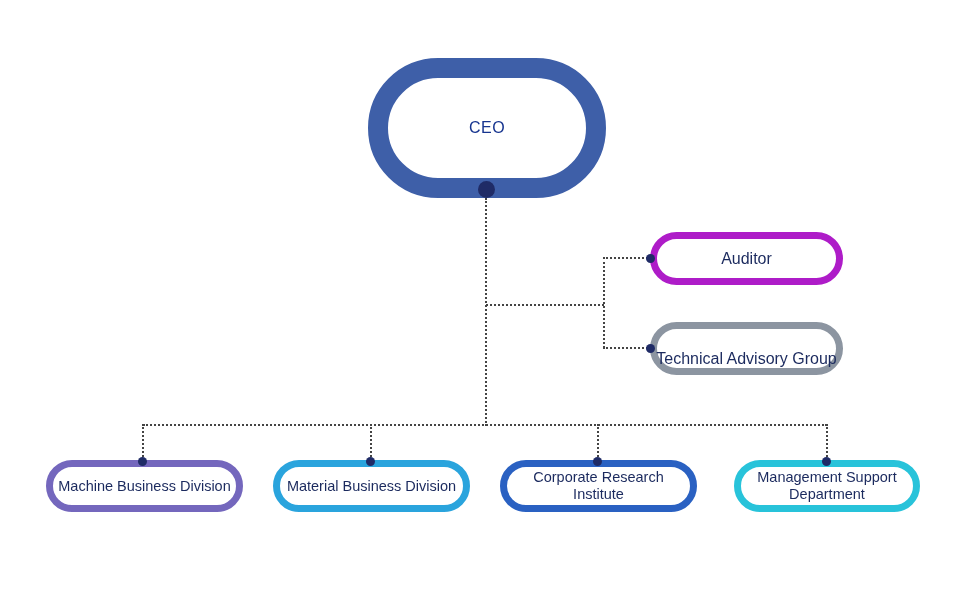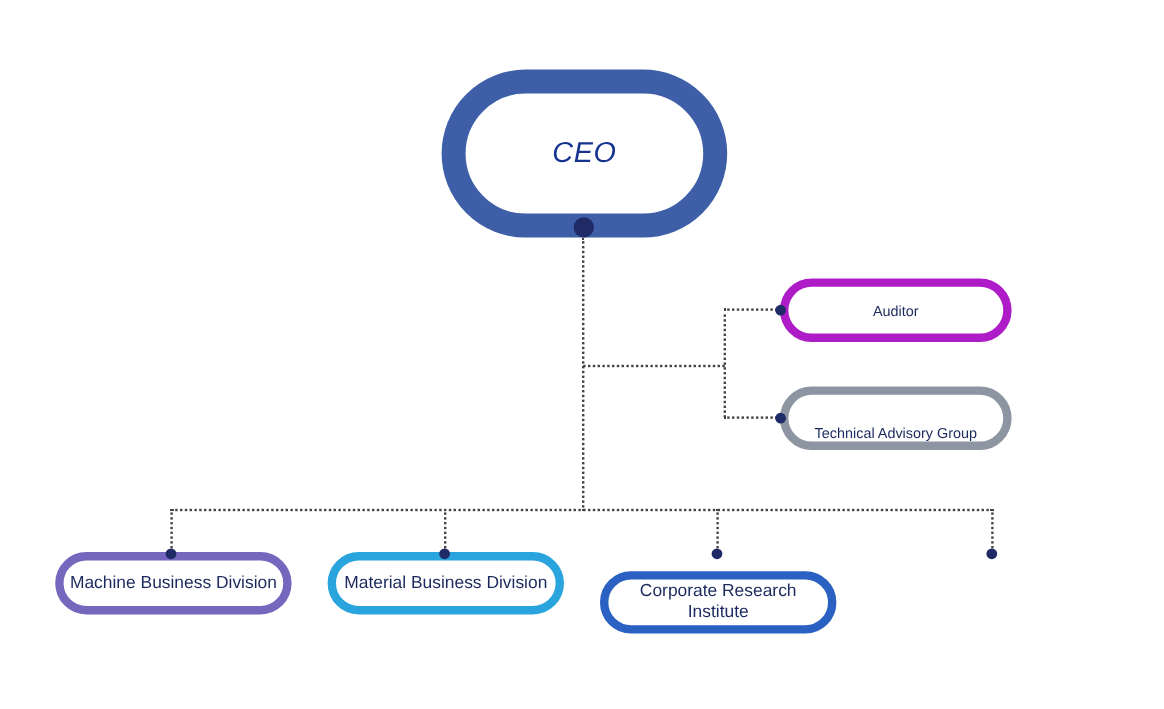--- a/index.html
+++ b/index.html
@@ -20,31 +20,30 @@
     align-items: center;
     justify-content: center;
     text-align: center;
     color: #1b2a5e;
   }
   .node-ceo {
     left: 368px; top: 58px;
     width: 238px; height: 140px;
     border-width: 20px;
     border-radius: 70px;
-    font-size: 24px;
+    font-size: 16px;
     font-weight: 500;
     color: #16348f;
     letter-spacing: 0.5px;
-    font-style: italic;
   }
   .node-side {
     width: 193px; height: 53px;
     border-width: 7px;
     border-radius: 27px;
-    font-size: 12px;
+    font-size: 16px;
     white-space: nowrap;
   }
   .node-auditor { left: 650px; top: 232px; }
   .node-tech    { left: 650px; top: 322px; }
   .node-div {
     top: 460px;
     height: 52px;
     border-width: 7px;
     border-radius: 26px;
     font-size: 14.5px;
@@ -108,20 +107,23 @@
   <div class="node node-div oneline node-machine" style="border-color: rgb(116, 103, 189);">
     <span>Machine Business Division</span>
   </div>
   <div class="dot dot-sm" style="left:138px; top:457px;"></div>
 
   <div class="node node-div oneline node-material" style="border-color: rgb(42, 164, 221);">
     <span>Material Business Division</span>
   </div>
   <div class="dot dot-sm" style="left:366px; top:457px;"></div>
 
-  <div class="node node-div node-corporate" style="border-color: rgb(42, 97, 194); margin-top: 16px;">
+  <div class="node node-div node-corporate" style="border-color: rgb(42, 97, 194);">
     <span>Corporate Research Institute</span>
   </div>
   <div class="dot dot-sm" style="left:593px; top:457px;"></div>
 
+  <div class="node node-div node-management" style="border-color: rgb(40, 195, 218);">
+    <span>Management Support Department</span>
+  </div>
   <div class="dot dot-sm" style="left:822px; top:457px;"></div>
 
 </div>
 
 </body></html>

